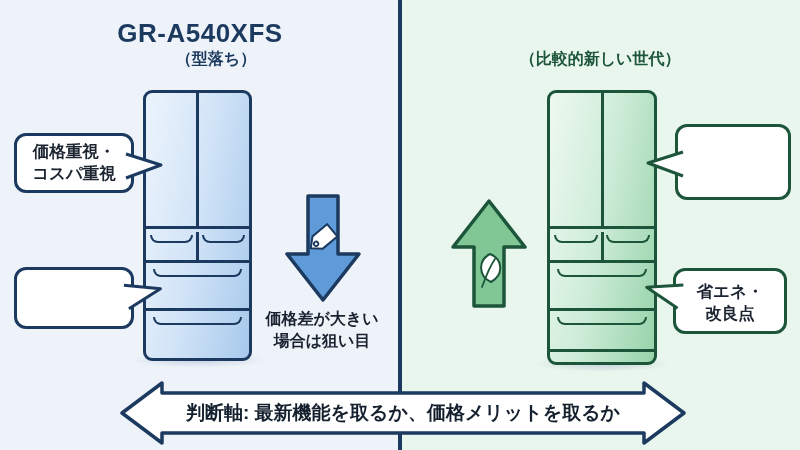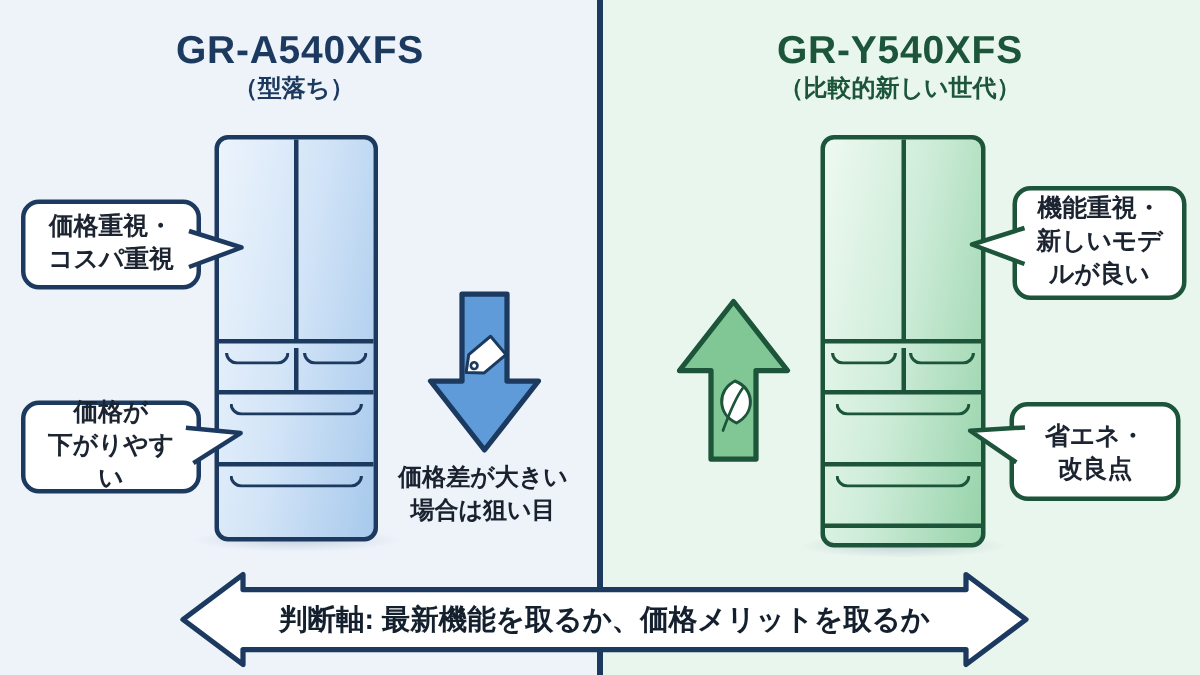--- a/index.html
+++ b/index.html
@@ -72,22 +72,21 @@
 </head>
 <body>
 
 <div id="stage">
 
   <div class="half left"></div>
   <div class="half right"></div>
   <div class="divider"></div>
 
   <div class="model-title navy-text" style="left:40px;top:18px;">GR-A540XFS</div>
-  <div class="model-sub navy-text" style="left:36px;top:49px;">（型落ち）</div>
-  <div class="model-title green-text" style="left:440px;top:18px;">GR-Y540XFS</div>
+  <div class="model-sub navy-text" style="left:56px;top:49px;">（型落ち）</div>
   <div class="model-sub green-text" style="left:440px;top:49px;">（比較的新しい世代）</div>
 
 
   <div class="shadow" style="left:128px;top:352px;width:140px;"></div>
   <div class="fridge blue">
     <div class="f-row f-line" style="top:0;height:136px;">
       <div class="vsplit"></div>
     </div>
     <div class="f-row f-line" style="top:139px;height:31px;">
       <div class="vsplit"></div>
@@ -122,31 +121,26 @@
   </div>
 
   <div class="bubble navy" style="left:14px;top:133px;width:120px;height:60px;">
     <span>価格重視・
 コスパ重視</span>
     <svg class="tail" style="right:-34px;top:17px;" width="40" height="26" viewBox="0 0 40 26">
       <path d="M1 1 L36 12 L1 25" fill="#ffffff" stroke="#1c3a5f" stroke-width="3" stroke-linejoin="round"></path>
     </svg>
   </div>
   <div class="bubble navy" style="left:14px;top:267px;width:120px;height:62px;">
-    <span>価格が
-下がりやすい</span>
     <svg class="tail" style="right:-34px;top:10px;transform:rotate(-12deg);" width="40" height="26" viewBox="0 0 40 26">
       <path d="M1 1 L36 12 L1 25" fill="#ffffff" stroke="#1c3a5f" stroke-width="3" stroke-linejoin="round"></path>
     </svg>
   </div>
 
   <div class="bubble green" style="left:675px;top:124px;width:116px;height:76px;">
-    <span>機能重視・
-新しいモデ
-ルが良い</span>
     <svg class="tail" style="left:-34px;top:24px;" width="40" height="26" viewBox="0 0 40 26">
       <path d="M39 1 L4 12 L39 25" fill="#ffffff" stroke="#1c5539" stroke-width="3" stroke-linejoin="round"></path>
     </svg>
   </div>
   <div class="bubble green" style="left:673px;top:268px;width:114px;height:66px;align-items:flex-end;">
     <span>省エネ・
 改良点</span>
     <svg class="tail" style="left:-34px;top:8px;transform:rotate(14deg);" width="40" height="26" viewBox="0 0 40 26">
       <path d="M39 1 L4 12 L39 25" fill="#ffffff" stroke="#1c5539" stroke-width="3" stroke-linejoin="round"></path>
     </svg>

